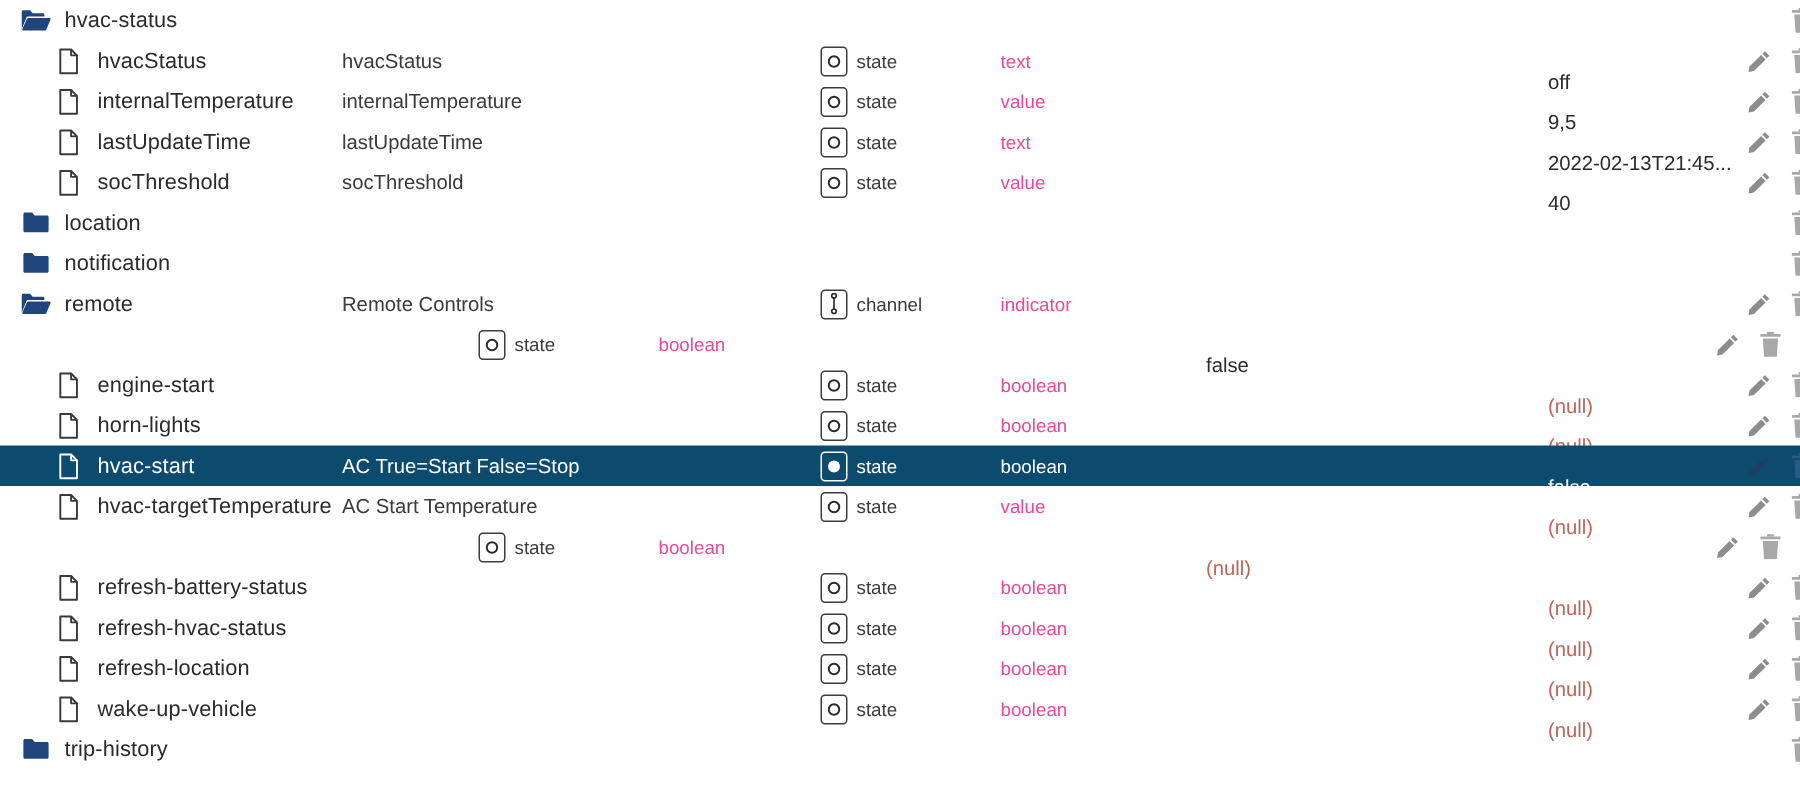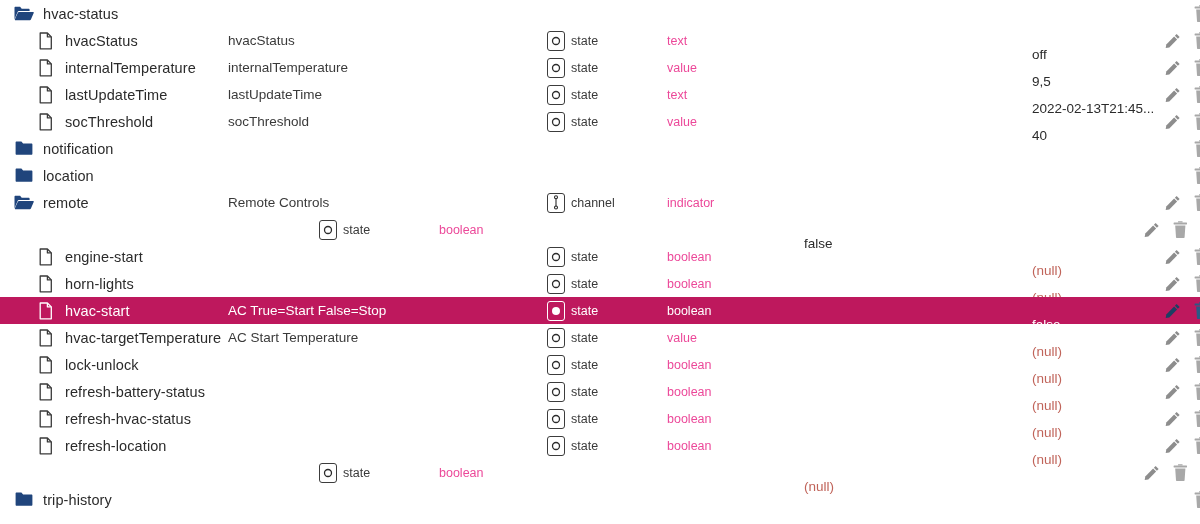--- a/index.html
+++ b/index.html
@@ -20,21 +20,21 @@
     position: relative;
   }
   .row {
     position: relative;
     height: 27px;
     display: flex;
     align-items: center;
     box-sizing: border-box;
   }
   .row.selected {
-    background: #be185d;
+    background: #0c4a6e;
     color: #ffffff;
   }
 
   
   .c-name {
     display: flex;
     align-items: center;
     flex: 0 0 auto;
     width: 228px;
     box-sizing: border-box;
@@ -332,21 +332,21 @@
         </span>
       </div>
     </div>
     <div class="row">
       <div class="c-name d0">
         <span class="ico folder-closed">
           <svg width="18" height="15" viewBox="0 0 18 15" fill="currentColor">
             <path d="M0.6 1.6 C0.6 1.0 1.0 0.6 1.6 0.6 H6.4 L8.1 2.6 H16.4 C17.0 2.6 17.4 3.0 17.4 3.6 V12.8 C17.4 13.4 17.0 13.8 16.4 13.8 H1.6 C1.0 13.8 0.6 13.4 0.6 12.8 Z"></path>
           </svg>
         </span>
-        <span class="name-label">notification</span>
+        <span class="name-label">location</span>
       </div>
       <div class="c-desc"></div>
       <div class="c-kind"></div>
       <div class="c-type"></div>
       <div class="c-value"></div>
       <div class="c-actions">
         <span class="act spacer"></span>
         <span class="act trash">
           <svg width="15" height="17" viewBox="0 0 15 17" fill="currentColor">
             <rect x="0.6" y="1.6" width="13.4" height="1.9" rx="0.4"></rect>
@@ -356,21 +356,21 @@
         </span>
       </div>
     </div>
     <div class="row">
       <div class="c-name d0">
         <span class="ico folder-closed">
           <svg width="18" height="15" viewBox="0 0 18 15" fill="currentColor">
             <path d="M0.6 1.6 C0.6 1.0 1.0 0.6 1.6 0.6 H6.4 L8.1 2.6 H16.4 C17.0 2.6 17.4 3.0 17.4 3.6 V12.8 C17.4 13.4 17.0 13.8 16.4 13.8 H1.6 C1.0 13.8 0.6 13.4 0.6 12.8 Z"></path>
           </svg>
         </span>
-        <span class="name-label">location</span>
+        <span class="name-label">notification</span>
       </div>
       <div class="c-desc"></div>
       <div class="c-kind"></div>
       <div class="c-type"></div>
       <div class="c-value"></div>
       <div class="c-actions">
         <span class="act spacer"></span>
         <span class="act trash">
           <svg width="15" height="17" viewBox="0 0 15 17" fill="currentColor">
             <rect x="0.6" y="1.6" width="13.4" height="1.9" rx="0.4"></rect>
@@ -589,29 +589,20 @@
         <span class="act trash">
           <svg width="15" height="17" viewBox="0 0 15 17" fill="currentColor">
             <rect x="0.6" y="1.6" width="13.4" height="1.9" rx="0.4"></rect>
             <rect x="5.0" y="0.2" width="4.6" height="1.4" rx="0.4"></rect>
             <path d="M2.2 4.6 H12.4 L11.6 16.3 C11.58 16.7 11.3 16.9 11.0 16.9 H3.6 C3.3 16.9 3.02 16.7 3.0 16.3 Z"></path>
           </svg>
         </span>
       </div>
     </div>
     <div class="row">
-      <div class="c-name d1">
-        <span class="ico doc">
-          <svg width="14" height="18" viewBox="0 0 14 18" fill="none" stroke="currentColor" stroke-width="1.3">
-            <path d="M1.2 1.0 H8.4 L12.3 4.9 V16.8 H1.2 Z" stroke-linejoin="round"></path>
-            <path d="M8.4 1.0 V4.9 H12.3" stroke-linejoin="round"></path>
-          </svg>
-        </span>
-        <span class="name-label">lock-unlock</span>
-      </div>
       <div class="c-desc"></div>
       <div class="c-kind">
         <span class="kind-badge">
           <svg width="10" height="10" viewBox="0 0 10 10">
             <circle cx="5" cy="5" r="3.5" fill="none" stroke="currentColor" stroke-width="1.3"></circle>
           </svg>
         </span>
         <span class="kind-text">state</span>
       </div>
       <div class="c-type">boolean</div>
@@ -737,20 +728,29 @@
         <span class="act trash">
           <svg width="15" height="17" viewBox="0 0 15 17" fill="currentColor">
             <rect x="0.6" y="1.6" width="13.4" height="1.9" rx="0.4"></rect>
             <rect x="5.0" y="0.2" width="4.6" height="1.4" rx="0.4"></rect>
             <path d="M2.2 4.6 H12.4 L11.6 16.3 C11.58 16.7 11.3 16.9 11.0 16.9 H3.6 C3.3 16.9 3.02 16.7 3.0 16.3 Z"></path>
           </svg>
         </span>
       </div>
     </div>
     <div class="row">
+      <div class="c-name d1">
+        <span class="ico doc">
+          <svg width="14" height="18" viewBox="0 0 14 18" fill="none" stroke="currentColor" stroke-width="1.3">
+            <path d="M1.2 1.0 H8.4 L12.3 4.9 V16.8 H1.2 Z" stroke-linejoin="round"></path>
+            <path d="M8.4 1.0 V4.9 H12.3" stroke-linejoin="round"></path>
+          </svg>
+        </span>
+        <span class="name-label">wake-up-vehicle</span>
+      </div>
       <div class="c-desc"></div>
       <div class="c-kind">
         <span class="kind-badge">
           <svg width="10" height="10" viewBox="0 0 10 10">
             <circle cx="5" cy="5" r="3.5" fill="none" stroke="currentColor" stroke-width="1.3"></circle>
           </svg>
         </span>
         <span class="kind-text">state</span>
       </div>
       <div class="c-type">boolean</div>

